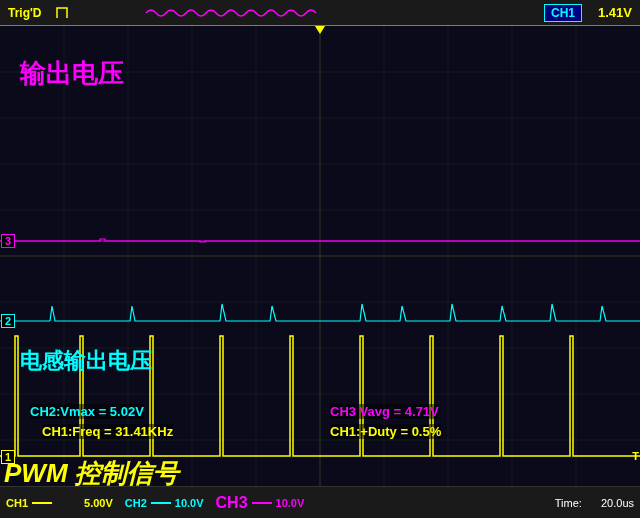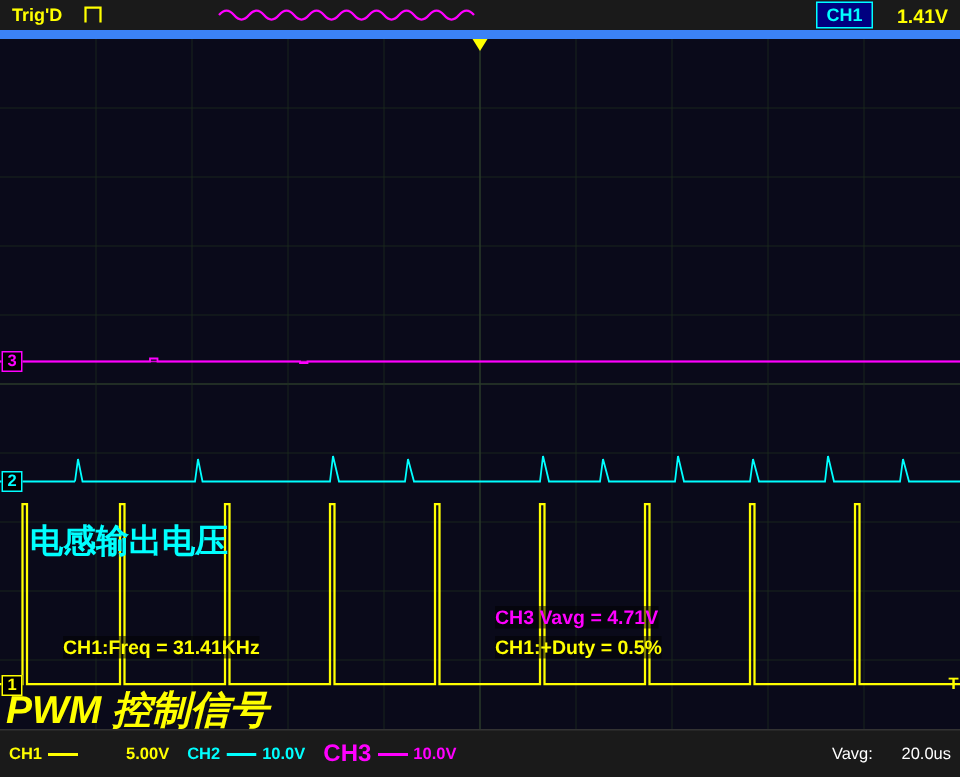--- a/index.html
+++ b/index.html
@@ -20,21 +20,21 @@
 
     
     .top-bar {
       width: 100%;
       height: 26px;
       background: #1a1a1a;
       display: flex;
       align-items: center;
       justify-content: space-between;
       padding: 0 8px;
-      border-bottom: 6px solid #3b82f6;
+      border-bottom: 1px solid #3b82f6;
     }
     .trig-label {
       color: #ffff00;
       font-size: 12px;
       font-weight: bold;
     }
     .trig-signal {
       display: flex;
       align-items: center;
       gap: 4px;
@@ -178,23 +178,25 @@
 
       <path d="M0,430 L15,430 L15,310 L18,310 L18,430 L80,430 L80,310 L83,310 L83,430 L150,430 L150,310 L153,310 L153,430 L220,430 L220,310 L223,310 L223,430 L290,430 L290,310 L293,310 L293,430 L360,430 L360,310 L363,310 L363,430 L430,430 L430,310 L433,310 L433,430 L500,430 L500,310 L503,310 L503,430 L570,430 L570,310 L573,310 L573,430 L640,430" stroke="#ffff00" stroke-width="1.5" fill="none"></path>
     </svg>
 
     <div class="ch-marker" style="top:208px; color:#ff00ff; background:#000; border:1px solid #ff00ff; font-size:11px; left:1px; width:14px; text-align:center;">3</div>
     <div class="ch-marker" style="top:288px; color:#00ffff; background:#000; border:1px solid #00ffff; font-size:11px; left:1px; width:14px; text-align:center;">2</div>
     <div class="ch-marker" style="top:424px; color:#ffff00; background:#000; border:1px solid #ffff00; font-size:11px; left:1px; width:14px; text-align:center;">1</div>
 
     <div style="position:absolute; right:1px; top:424px; color:#ffff00; font-size:11px; font-weight:bold;">T</div>
 
+    <div class="display-label" style="top:30px; left:20px; color:#ff00ff; font-size:26px;">输出电压</div>
     <div class="display-label" style="top:320px; left:20px; color:#00ffff; font-size:22px;">电感输出电压</div>
     <div class="display-label" style="top:430px; left:4px; color:#ffff00; font-size:26px; font-style:italic; font-weight:900;">PWM  控制信号</div>
 
+    <div style="position:absolute; top:378px; left:30px; color:#00ffff; font-size:13px; font-weight:bold; background:rgba(0,0,0,0.5);">CH2:Vmax = 5.02V</div>
     <div style="position:absolute; top:378px; left:330px; color:#ff00ff; font-size:13px; font-weight:bold; background:rgba(0,0,0,0.5);">CH3 Vavg = 4.71V</div>
 
     <div style="position:absolute; top:398px; left:30px; color:#ffff00; font-size:13px; font-weight:bold; background:rgba(0,0,0,0.5);margin-left:12px;">CH1:Freq = 31.41KHz</div>
     <div style="position:absolute; top:398px; left:330px; color:#ffff00; font-size:13px; font-weight:bold; background:rgba(0,0,0,0.5);">CH1:+Duty = 0.5%</div>
   </div>
 
   <div class="bottom-bar">
 
     <div class="ch-status">
       <span style="color:#ffff00; font-size:11px; font-weight:bold;">CH1</span>
@@ -214,18 +216,18 @@
 
     <div class="ch-status">
       <span style="color:#ff00ff; font-size:16px; font-weight:bold;">CH3</span>
       <svg width="20" height="8">
           <line x1="0" y1="4" x2="20" y2="4" stroke="#ff00ff" stroke-width="2"></line>
         </svg>
       <span style="color:#ff00ff; font-size:11px;">10.0V</span>
     </div>
 
     <div class="time-status">
-      <span style="color:#fff;">Vavg:</span>
+      <span style="color:#fff;">Time:</span>
       <span style="color:#fff; margin-left:16px;">20.0us</span>
     </div>
   </div>
 
 </div>
 
 </body></html>

